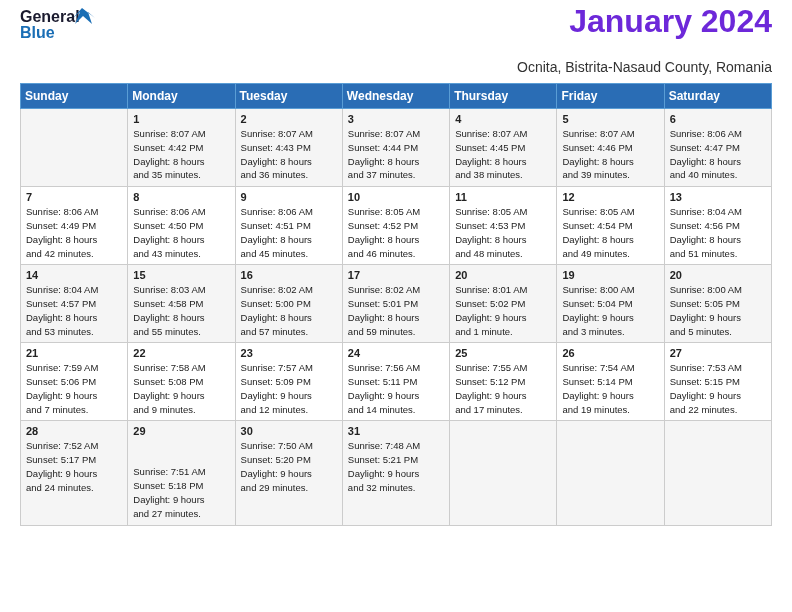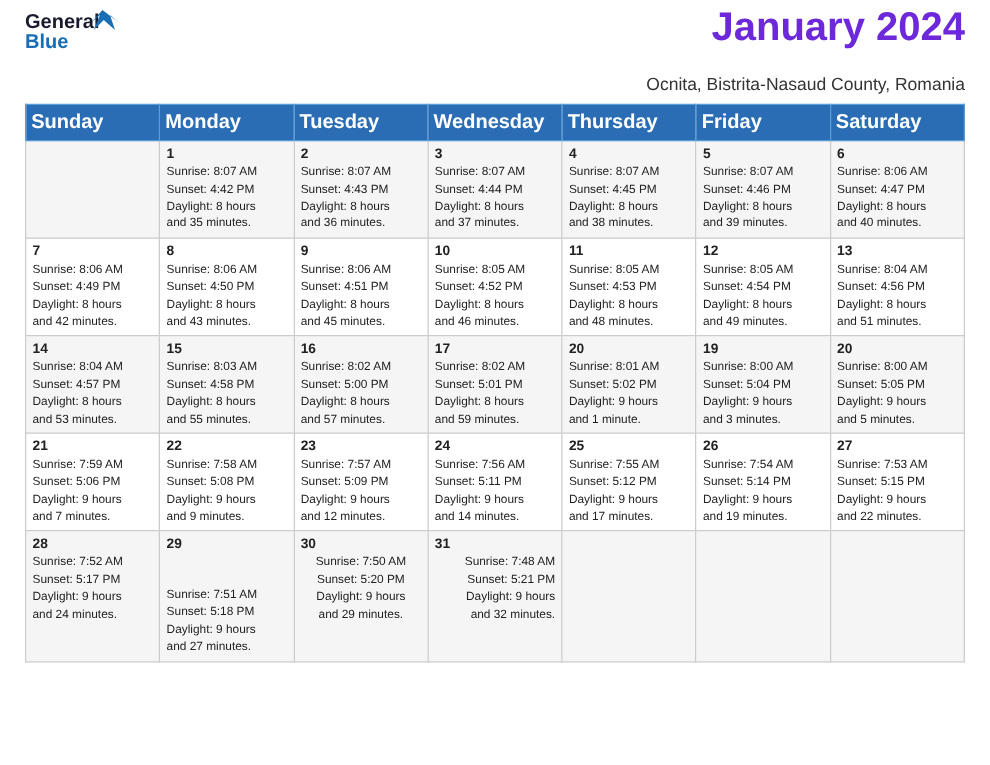--- a/index.html
+++ b/index.html
@@ -41,21 +41,21 @@
       margin-top: 20px;
     }
     table {
       width: 100%;
       border-collapse: collapse;
       table-layout: fixed;
     }
     thead tr th {
       background-color: #2a6db5;
       color: #fff;
-      font-size: 16px;
+      font-size: 12px;
       font-weight: bold;
       padding: 5px 4px;
       text-align: left;
       border: 1px solid #5a9dd5;
     }
     tbody tr td {
       border: 1px solid #ccc;
       vertical-align: top;
       padding: 4px 5px;
       font-size: 9.5px;
@@ -317,28 +317,28 @@
           </td>
           <td>
             <span class="day-number">29</span>
             <div class="day-info" style="white-space: pre-line; margin-top: 28px;">Sunrise: 7:51 AM
 Sunset: 5:18 PM
 Daylight: 9 hours
 and 27 minutes.</div>
           </td>
           <td>
             <span class="day-number">30</span>
-            <div class="day-info" style="white-space: pre-line; text-align: center;">Sunrise: 7:50 AM
+            <div class="day-info" style="white-space: pre-line;">Sunrise: 7:50 AM
 Sunset: 5:20 PM
 Daylight: 9 hours
 and 29 minutes.</div>
           </td>
           <td>
             <span class="day-number">31</span>
-            <div class="day-info" style="white-space: pre-line; text-align: right;">Sunrise: 7:48 AM
+            <div class="day-info" style="white-space: pre-line;">Sunrise: 7:48 AM
 Sunset: 5:21 PM
 Daylight: 9 hours
 and 32 minutes.</div>
           </td>
           <td></td>
           <td></td>
           <td></td>
         </tr>
       </tbody>
   </table>

